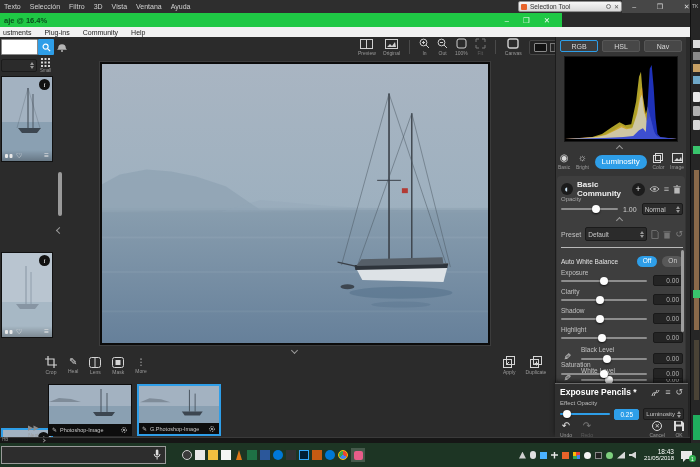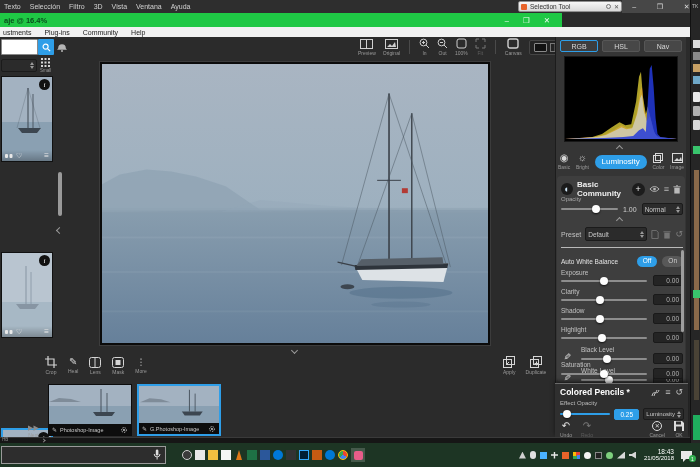--- a/index.html
+++ b/index.html
@@ -536,21 +536,21 @@
     <span class="slider" style="position:absolute;left:0;top:11px;width:86px;">
         <span class="knob" style="left:50%;"></span>
       </span>
     <span class="vbox" style="position:absolute;right:0;top:6px;">0.00</span>
   </div>
 
   <div class="abs" style="left:681px;top:250px;width:3px;height:82px;background:#9e9e9e;border-radius:2px;"></div>
 
   <div class="abs" style="left:555px;top:383px;width:133px;height:54px;background:#2f2f2f;border-top:1px solid #6a6a6a;box-shadow:0 -2px 4px rgba(0,0,0,.5);">
     <div class="row" style="padding:3px 5px 0 5px;gap:5px;">
-      <span style="color:#fff;font-size:8.5px;font-weight:bold;flex:1;">Colored Pencils *</span>
+      <span style="color:#fff;font-size:8.5px;font-weight:bold;flex:1;">Exposure Pencils *</span>
       <svg width="10" height="9" viewBox="0 0 10 9">
           <path d="M2,8 C4,1 5,8 7,2" fill="none" stroke="#c2c2c2"></path>
           <path d="M4,8 C6,1 7,8 9,2" fill="none" stroke="#c2c2c2"></path>
         </svg>
       <span style="color:#c2c2c2;font-size:9px;line-height:1;">≡</span>
       <span style="color:#c2c2c2;font-size:9px;line-height:1;">↺</span>
     </div>
     <span style="position:absolute;left:5px;top:16px;font-size:6px;color:#bdbdbd;">Effect Opacity</span>
     <div class="row" style="position:absolute;left:5px;top:24px;width:124px;gap:4px;">
       <span class="slider blue" style="width:52px;">

